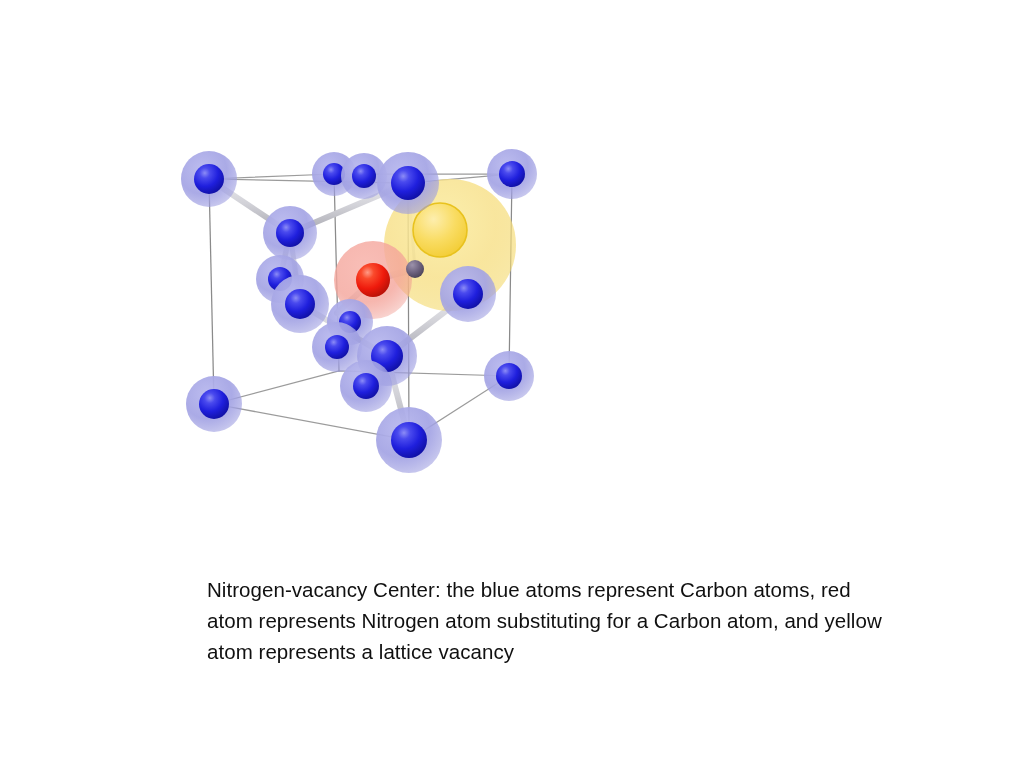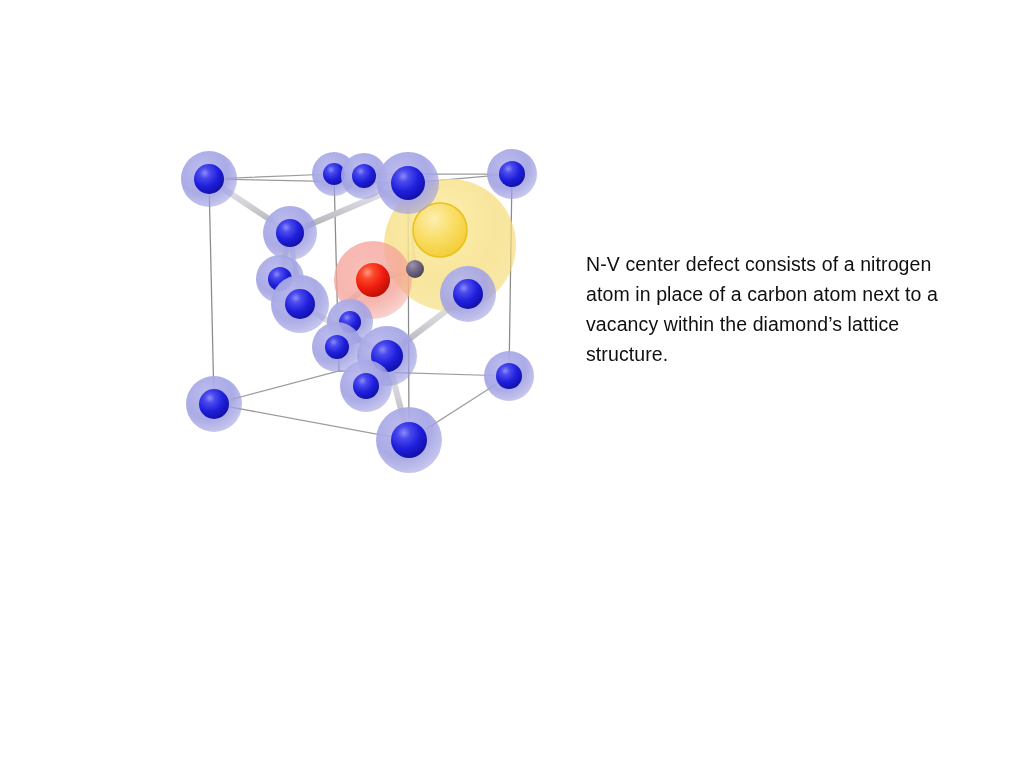--- a/index.html
+++ b/index.html
@@ -228,16 +228,16 @@
             <circle cx="238" cy="45" r="17" fill="url(#gCarbon)"></circle>
           </g>
         <g>
             <circle cx="239" cy="302" r="33" fill="url(#gCarbonHalo)"></circle>
             <circle cx="239" cy="302" r="18" fill="url(#gCarbon)"></circle>
           </g>
       </g>
     </svg>
   </div>
 
-  <p id="description-text">N-V center defect consists of a nitrogen atom in place of a carbon atom next to a vacancy within the diamond’s lattice structure.</p>
-
+
+  <p id="caption-text">Nitrogen-vacancy Center: the blue atoms represent Carbon atoms, red atom represents Nitrogen atom substituting for a Carbon atom, and yellow atom represents a lattice vacancy</p>
 
 </div>
 
 </body></html>

